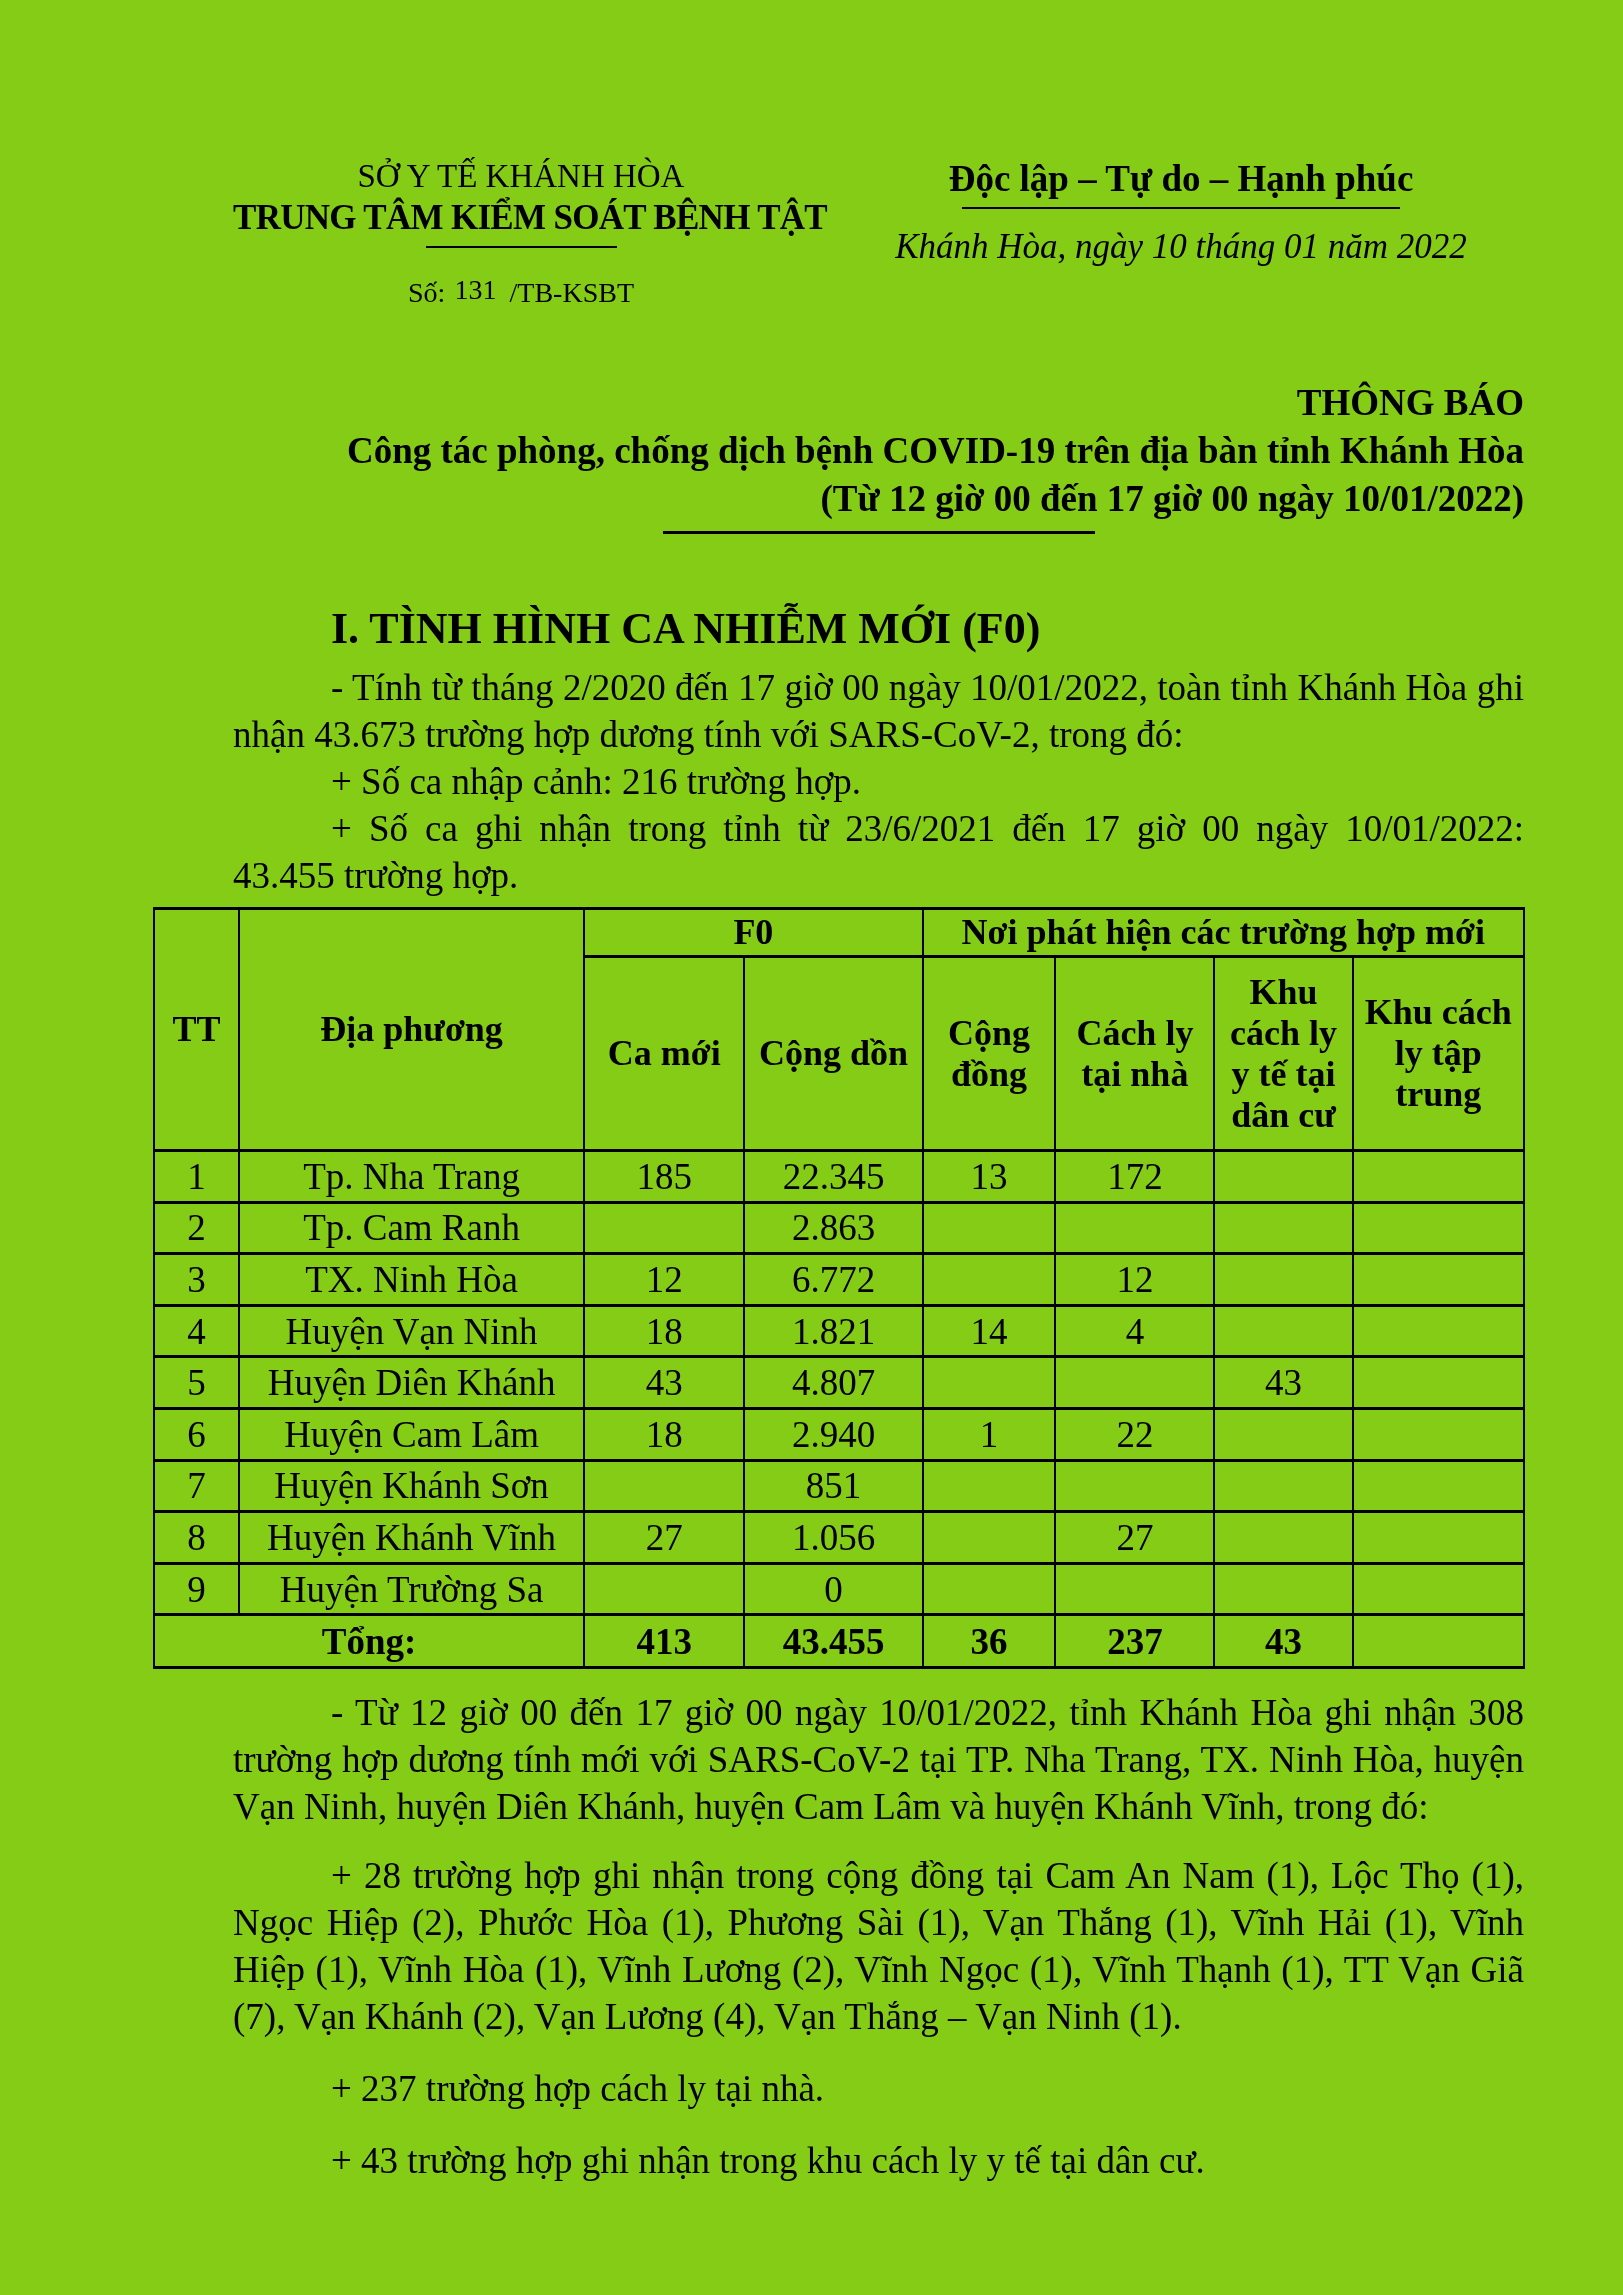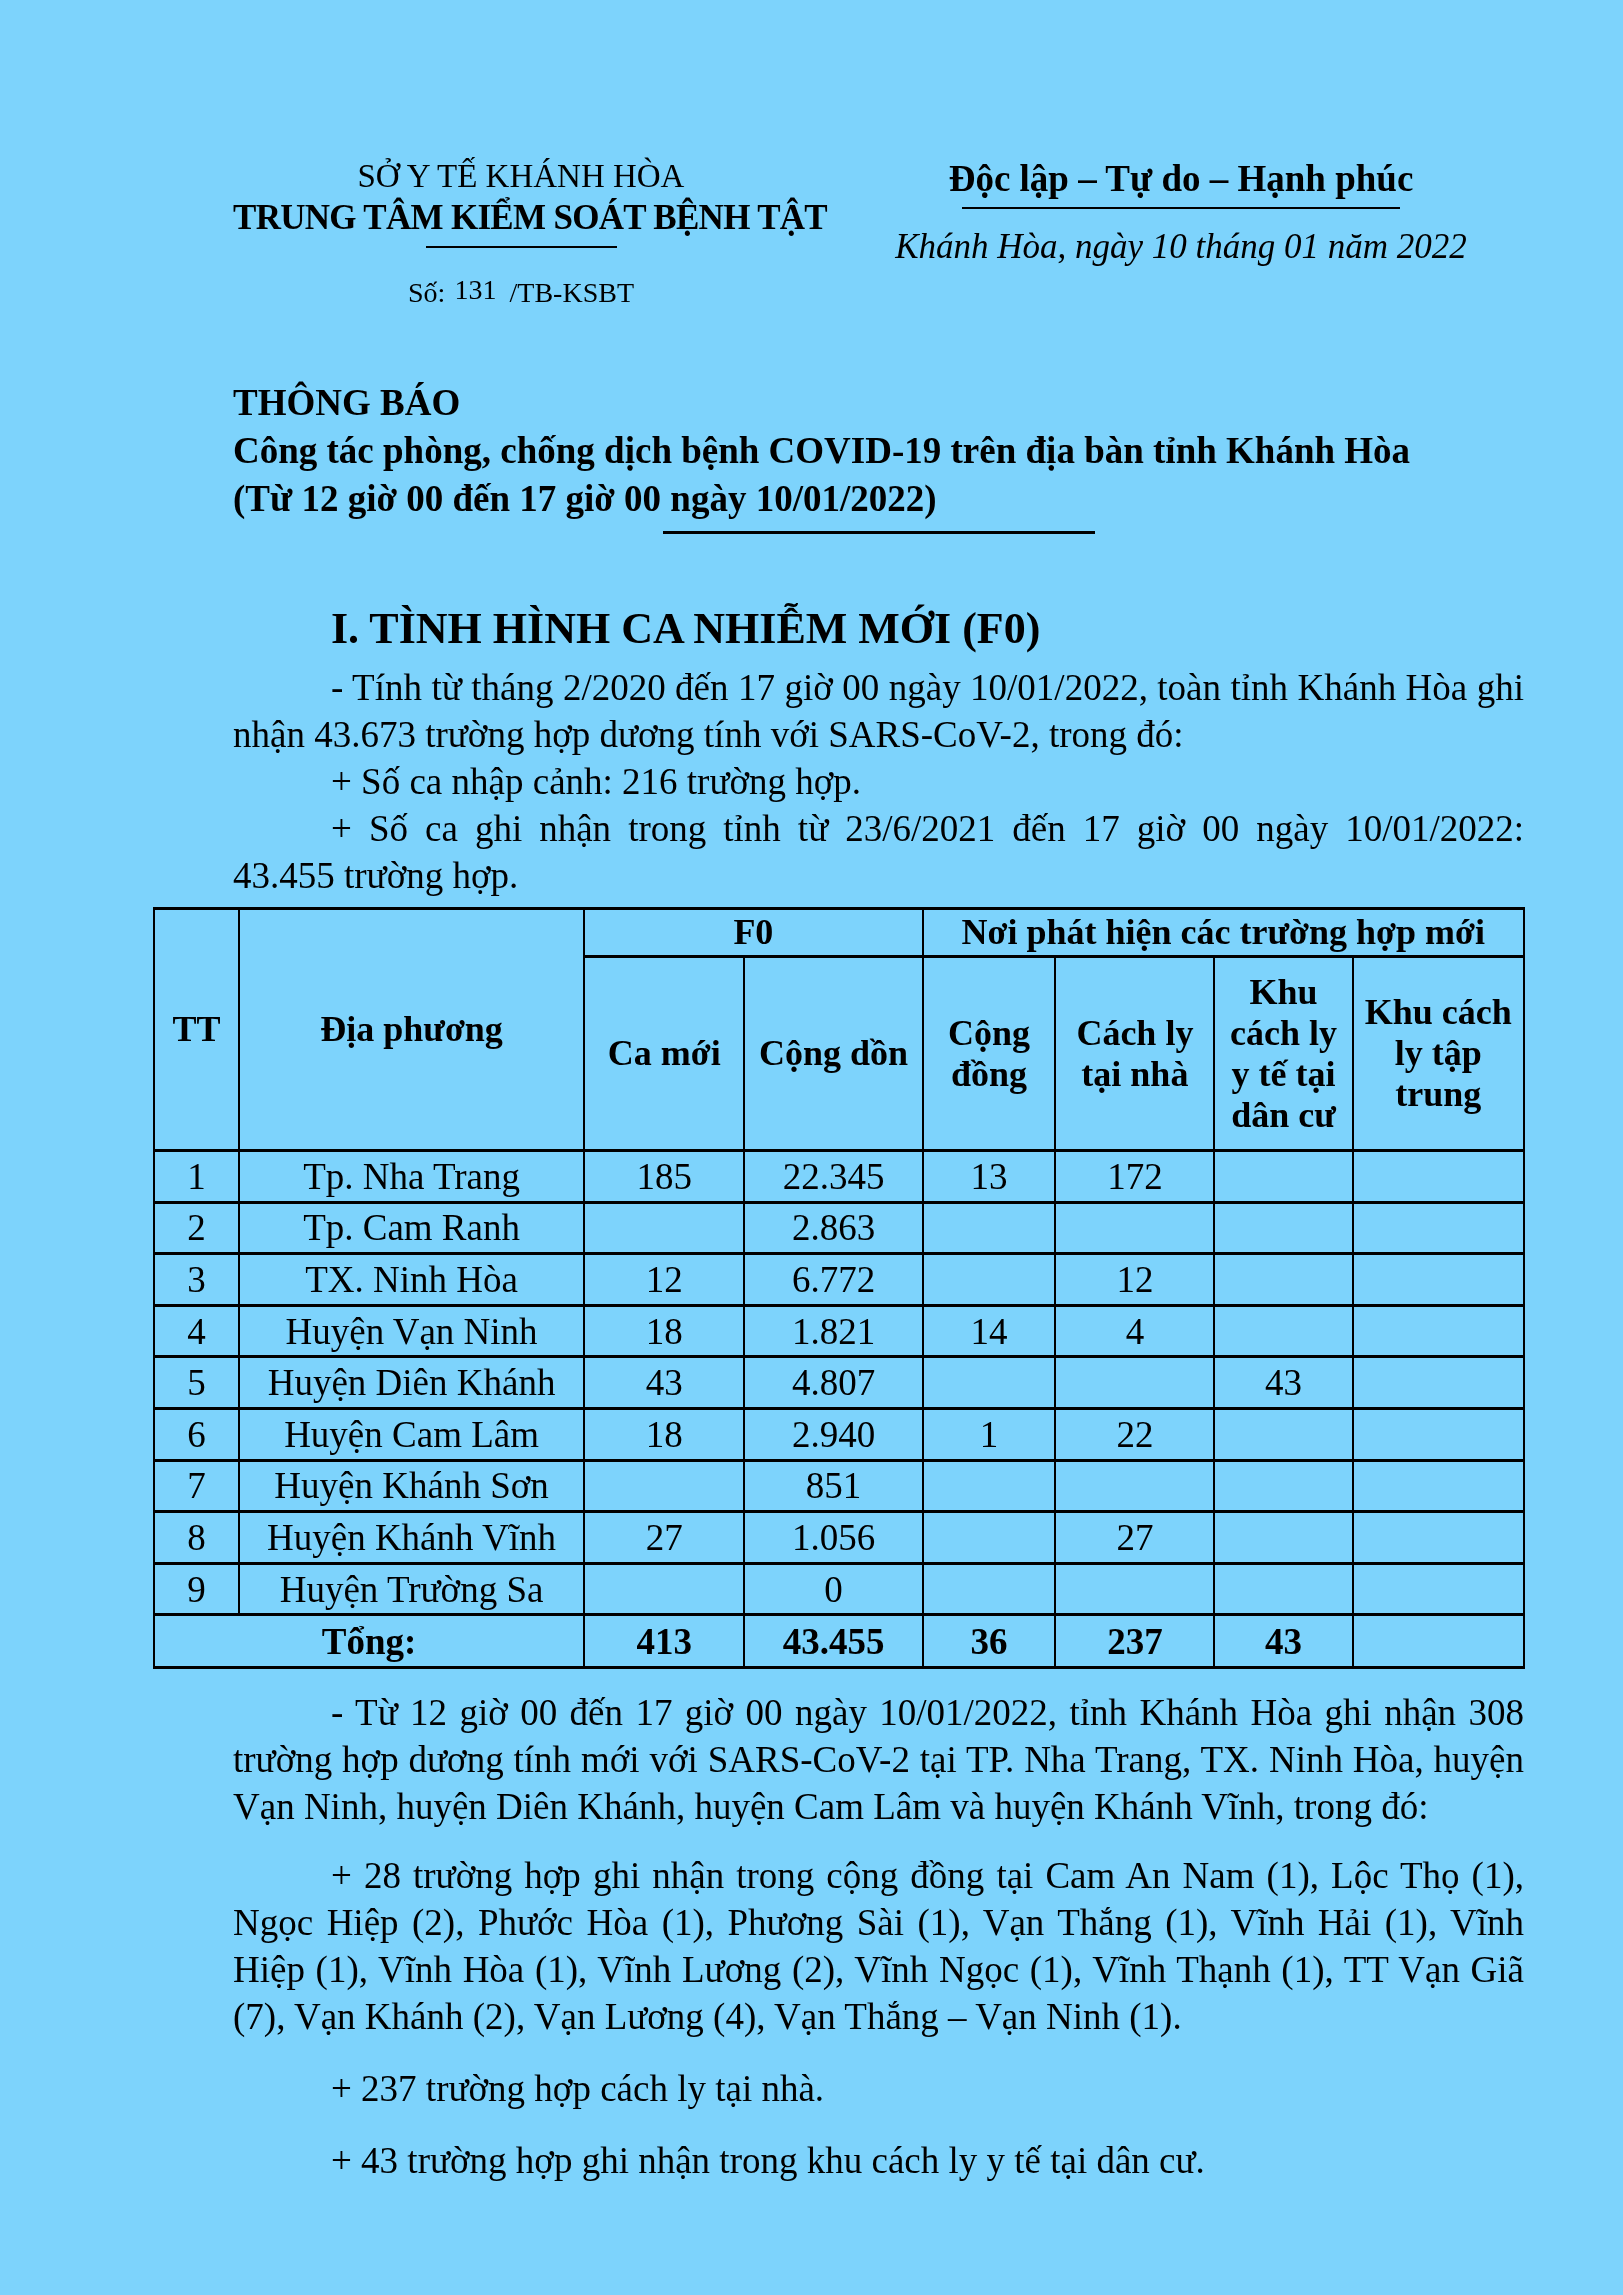--- a/index.html
+++ b/index.html
@@ -1,39 +1,39 @@
 <!DOCTYPE html>
 <html style="font-size:10.5px"><head>
 <meta charset="utf-8">
 <style>
   html,body{margin:0;padding:0;background:#777;}
   .page{
     position:relative;
     width:1623px;height:2295px;
-    background:#7dd3fc;
+    background:#84cc16;
     color:#000;
     font-family:"Liberation Serif","DejaVu Serif",serif;
     box-sizing:border-box;
     padding:157px 99px 0 233px;
     overflow:hidden;
   }
   .header-row{display:flex;justify-content:space-between;align-items:flex-start;}
   .hdr-left{width:576px;text-align:center;}
   .hdr-right{width:686px;text-align:center;}
   .hl1{font-size:33px;line-height:39px;white-space:nowrap;}
   .hl2{font-size:35px;line-height:43px;font-weight:bold;white-space:nowrap;letter-spacing:-0.7px;}
   .rule{height:2.6px;background:#000;margin:6.5px auto 0 auto;}
   .rule-left{width:191px;}
   .rule-right{width:438px;}
   .so-line{margin-top:23.6px;font-size:28px;line-height:42px;white-space:nowrap;}
   .so-num{display:inline-block;transform:translateY(-3.3px);margin:0 13px 0 9.2px;}
   .hr1{font-size:35px;line-height:41px;font-weight:bold;white-space:nowrap;}
   .hr2{font-size:37px;line-height:43px;font-weight:bold;white-space:nowrap;}
   .date-line{margin-top:17px;font-size:35px;line-height:42px;font-style:italic;white-space:nowrap;}
-  .title-block{margin-top:65px;text-align:left;}
+  .title-block{margin-top:65px;text-align:right;}
   .title-line{font-size:37px;line-height:48px;font-weight:bold;white-space:nowrap;}
   .rule-title{width:432px;height:3.9px;background:#000;margin:7.9px auto 0 auto;}
   .sec-heading{margin-top:71px;padding-left:98px;font-size:44px;line-height:48px;font-weight:bold;}
   .para{font-size:37px;line-height:47px;text-align:justify;text-indent:98px;margin:0;}
   .para.mt1{margin-top:10.5px;}
   .para.mt2{margin-top:19.6px;}
   .para.mt3{margin-top:22px;}
   .para.mt4{margin-top:25px;}
   table.stats{
     border-collapse:collapse;

